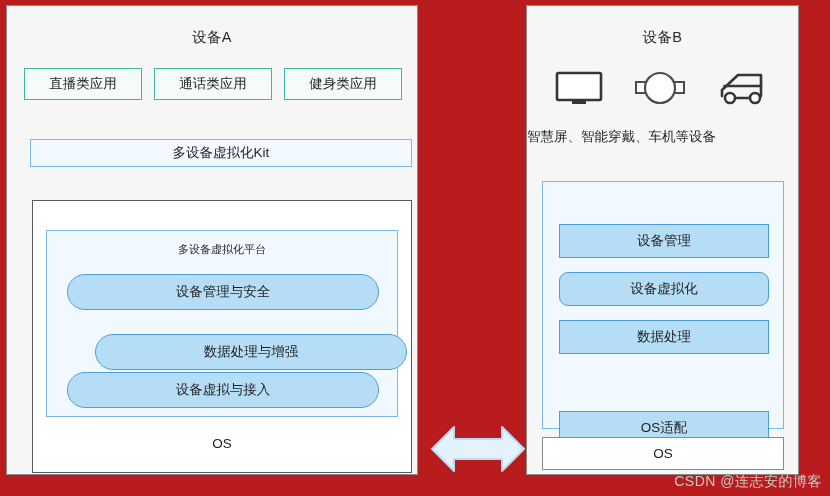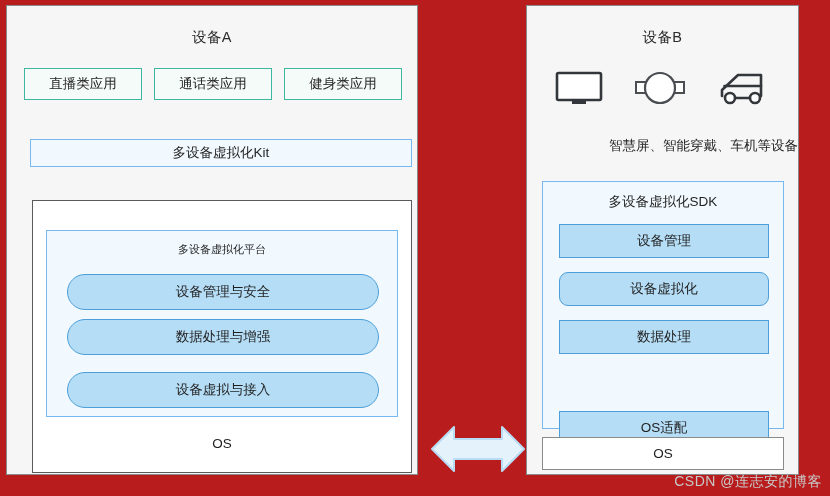--- a/index.html
+++ b/index.html
@@ -134,21 +134,21 @@
     font-size: 13.5px;
     color: #1f1f1f;
   }
   .platform-box .blue-box {
     left: 20px;
     width: 312px;
     height: 36px;
     border-radius: 18px;
   }
   .pb-0 { top: 43px; }
-  .pb-1 { top: 88px; }
+  .pb-1 { top: 103px; margin-left: 28px; }
   .pb-2 { top: 141px; }
 
   .os-label-a {
     position: absolute;
     left: 0;
     top: 235px;
     width: 100%;
     text-align: center;
     font-size: 13.5px;
     color: #1f1f1f;
@@ -163,23 +163,23 @@
     display: flex;
     justify-content: center;
     align-items: center;
     gap: 28px;
   }
   .dev-icon { display: block; }
 
   .dev-caption {
     position: absolute;
     left: 0;
-    top: 131px;
-    width: 100%;
-    text-align: right;
+    top: 122px;
+    width: 100%;
+    text-align: left;
     font-size: 13.5px;
     color: #1f1f1f;
   }
 
   
   .sdk-box {
     position: absolute;
     left: 15px;
     top: 175px;
     width: 242px;
@@ -304,21 +304,20 @@
           </g>
           <circle cx="14" cy="30" r="5" fill="#ffffff" stroke="#33363a" stroke-width="2.6"></circle>
           <circle cx="39" cy="30" r="5" fill="#ffffff" stroke="#33363a" stroke-width="2.6"></circle>
         </svg>
       </span>
     </div>
 
     <div class="dev-caption">智慧屏、智能穿戴、车机等设备</div>
 
     <div class="sdk-box">
-      <div class="sdk-title">多设备虚拟化SDK</div>
 
       <div class="blue-box sb-0">设备管理</div>
       <div class="blue-box sb-1">设备虚拟化</div>
       <div class="blue-box sb-2">数据处理</div>
       <div class="blue-box sb-3">OS适配</div>
     </div>
 
     <div class="os-box-b">OS</div>
   </div>
 

